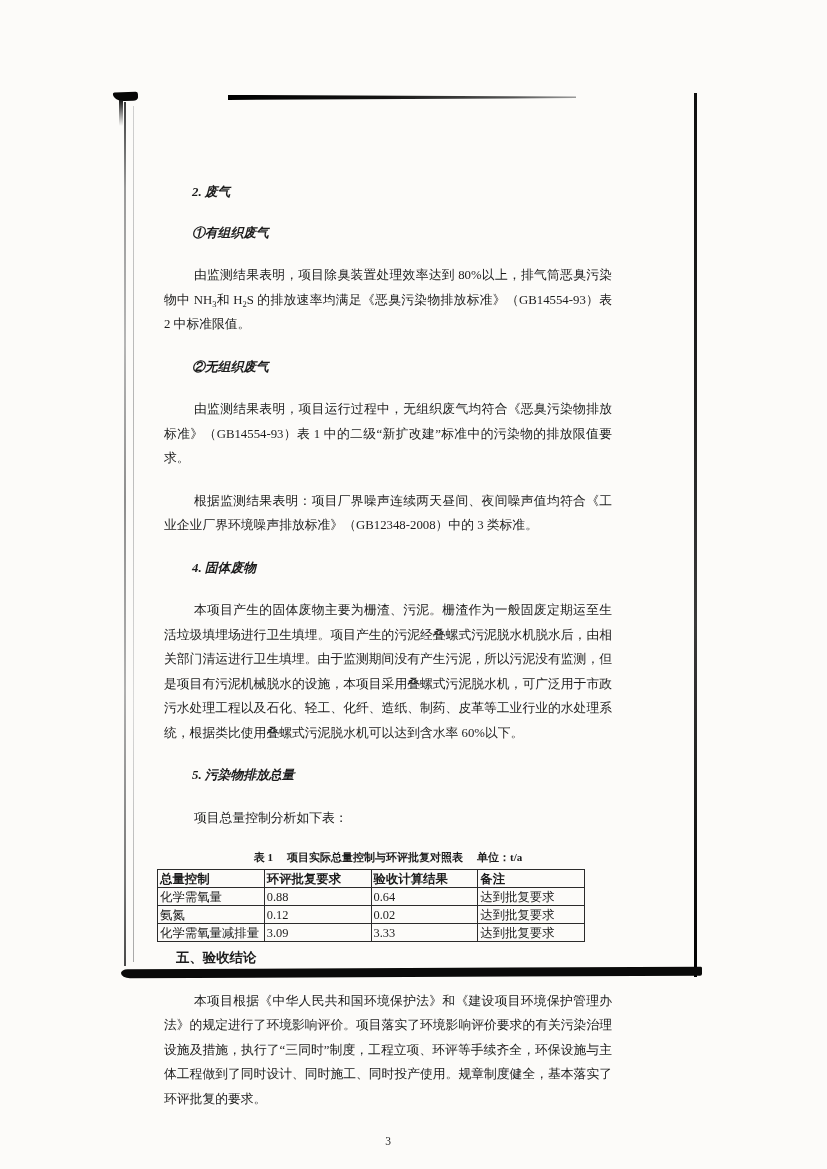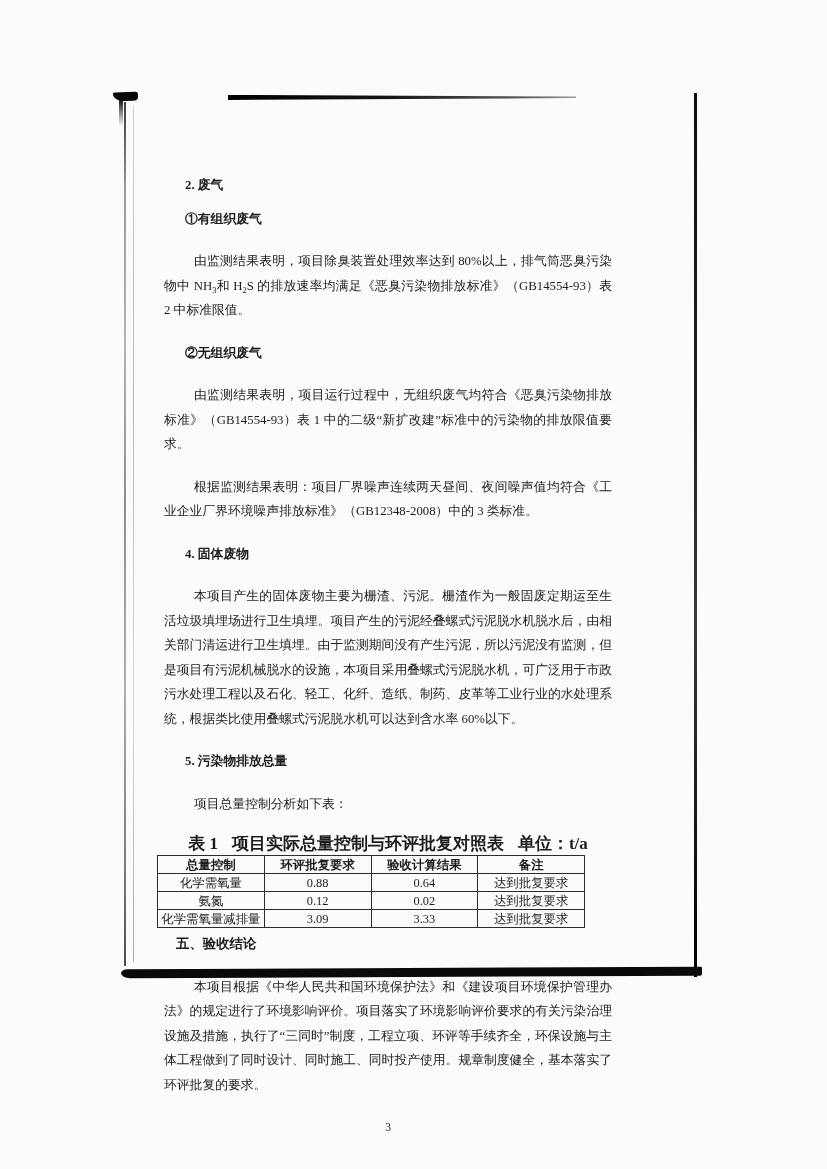--- a/index.html
+++ b/index.html
@@ -45,38 +45,37 @@
     position: absolute; left: 121px; top: 968px; width: 581px; height: 9px;
     background: #0a0a0a;
     border-radius: 10px 2px 3px 14px / 6px 2px 3px 8px;
     transform: rotate(-0.25deg);
   }
   
   .content {
     position: absolute; left: 146px; top: 164px; width: 484px;
     font-size: 12.8px; line-height: 24.5px; font-weight: 500;
   }
-  .hd { margin: 9px; font-weight: bold; text-indent: 30px; }
+  .hd { margin: 16px; font-weight: bold; text-indent: 30px; font-style: italic; }
   .hd2 { margin: 4px 0 0 0; font-weight: bold; text-indent: 30px; font-size: 13.4px; }
   .para { margin: 18px; text-align: justify; text-indent: 30px; }
   sub.chem { font-size: 8.5px; vertical-align: -2.5px; line-height: 0; }
   .tbl-caption {
     display: flex; justify-content: center; gap: 14px;
-    font-weight: bold; font-size: 17px; line-height: 19px; margin-top: 3px;
+    font-weight: bold; font-size: 11px; line-height: 19px; margin-top: 3px;
   }
   table.total-table {
     border-collapse: collapse;
     width: 428px;
     margin: 2px 0 0 11px;
     font-size: 12.4px;
     table-layout: fixed;
   }
   table.total-table td {
     border: 1.5px solid #2b2b2b;
-    text-align: center;
     padding: 0 2px;
     height: 18px;
     line-height: 16px;
     overflow: hidden;
     white-space: nowrap;
   }
   table.total-table tr.head td { font-weight: bold; }
   .pageno { margin-top: 12px; text-align: center; font-size: 11.5px; font-weight: normal; }
 </style>
 </head>

